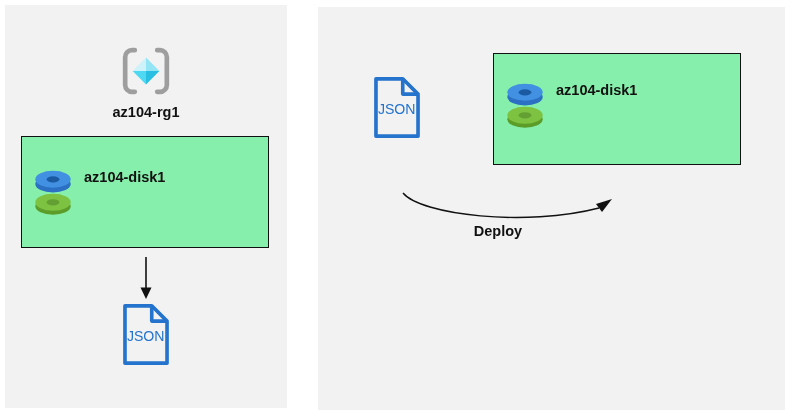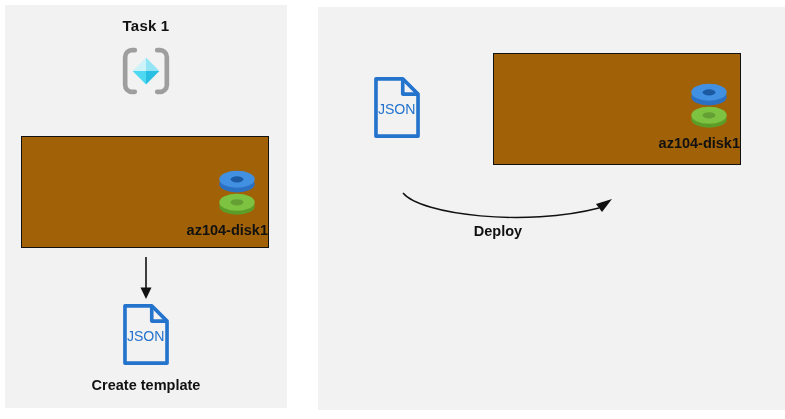--- a/index.html
+++ b/index.html
@@ -15,23 +15,23 @@
                font-size:15px;font-weight:bold;letter-spacing:.2px;}
   .panel-left .panel-title{top:12px;}
   .panel-right .panel-title{top:16px;}
 
   .label{position:absolute;font-size:14.5px;font-weight:bold;text-align:center;}
 
   .rg-icon{position:absolute;left:50%;transform:translateX(-50%);top:38px;
            width:56px;height:56px;}
   .rg-label{left:0;width:100%;top:99px;}
 
-  .resource-box{position:absolute;box-sizing:border-box;background:#a16207;
-                border:1.3px solid #111;display:flex;flex-direction:column;
-                align-items:flex-end;}
+  .resource-box{position:absolute;box-sizing:border-box;background:#86efac;
+                border:1.3px solid #111;display:flex;flex-direction:row;
+                align-items:flex-start;}
   .box-left{left:16px;top:131px;width:248px;height:112px;padding-top:27px;}
   .box-right{left:175px;top:46px;width:248px;height:112px;padding-top:23px;}
   .disk-icon{width:62px;height:53px;}
   .box-label{position:static;margin-top:5px;font-size:14.5px;font-weight:bold;}
 
   .down-arrow{position:absolute;left:50%;transform:translateX(-50%);
               top:252px;width:16px;height:42px;}
   .json-icon{position:absolute;width:50px;height:65px;}
   .json-left{left:50%;transform:translateX(-50%);top:297px;}
   .json-right{left:54px;top:68px;}
@@ -41,31 +41,31 @@
   .edit-label{left:0;width:146px;top:140px;}
   .deploy-arrow{position:absolute;left:78px;top:180px;width:230px;height:38px;}
   .deploy-label{left:120px;width:120px;top:216px;}
 </style>
 </head>
 <body>
 
 <div class="stage">
 
   <section class="panel panel-left">
-    <div class="panel-title">Task 1</div>
 
     <svg class="rg-icon" viewBox="0 0 18 18" aria-hidden="true">
       <path d="M5.4,2.3 H4.5 C3.3,2.3 2.3,3.3 2.3,4.5 V13.5 C2.3,14.7 3.3,15.7 4.5,15.7 H5.4" fill="none" stroke="#9e9e9e" stroke-width="1.5" stroke-linecap="round"></path>
       <path d="M12.6,2.3 H13.5 C14.7,2.3 15.7,3.3 15.7,4.5 V13.5 C15.7,14.7 14.7,15.7 13.5,15.7 H12.6" fill="none" stroke="#9e9e9e" stroke-width="1.5" stroke-linecap="round"></path>
       <polygon points="9,4.7 4.7,9 9,9" fill="#cdf2fa"></polygon>
       <polygon points="9,4.7 13.3,9 9,9" fill="#93e4f4"></polygon>
       <polygon points="4.7,9 9,13.3 9,9" fill="#4fd8f2"></polygon>
       <polygon points="13.3,9 9,13.3 9,9" fill="#29bfe2"></polygon>
     </svg>
 
+    <div class="label rg-label">az104-rg1</div>
 
     <div class="resource-box box-left">
       <svg class="disk-icon" viewBox="0 0 20 17" aria-hidden="true">
         <ellipse cx="10" cy="13.6" rx="5.7" ry="2.75" fill="#5c9d29"></ellipse>
         <ellipse cx="10" cy="12.3" rx="5.7" ry="2.75" fill="#7dc241"></ellipse>
         <ellipse cx="10" cy="12.3" rx="2.05" ry="1.0" fill="#649f33"></ellipse>
         <ellipse cx="10" cy="6.4" rx="5.7" ry="2.75" fill="#2b70c2"></ellipse>
         <ellipse cx="10" cy="4.9" rx="5.7" ry="2.75" fill="#4190e2"></ellipse>
         <ellipse cx="10" cy="4.9" rx="2.05" ry="1.0" fill="#1b5aa0"></ellipse>
       </svg>
@@ -76,21 +76,20 @@
       <line x1="8" y1="0" x2="8" y2="31" stroke="#111" stroke-width="1.6"></line>
       <polygon points="8,42 2.5,30.5 13.5,30.5" fill="#111"></polygon>
     </svg>
 
     <svg class="json-icon json-left" viewBox="0 0 26 34" aria-hidden="true">
       <path d="M2,2 H16 L24,10 V32 H2 Z" fill="none" stroke="#2473cd" stroke-width="1.9" stroke-linejoin="round"></path>
       <path d="M16,2 V10 H24" fill="none" stroke="#2473cd" stroke-width="1.9" stroke-linejoin="round"></path>
       <text class="json-text" x="3" y="20.5" fill="#2473cd">JSON</text>
     </svg>
 
-    <div class="label create-label">Create template</div>
   </section>
 
   <section class="panel panel-right">
 
     <svg class="json-icon json-right" viewBox="0 0 26 34" aria-hidden="true">
       <path d="M2,2 H16 L24,10 V32 H2 Z" fill="none" stroke="#2473cd" stroke-width="1.9" stroke-linejoin="round"></path>
       <path d="M16,2 V10 H24" fill="none" stroke="#2473cd" stroke-width="1.9" stroke-linejoin="round"></path>
       <text class="json-text" x="3" y="20.5" fill="#2473cd">JSON</text>
     </svg>
 

